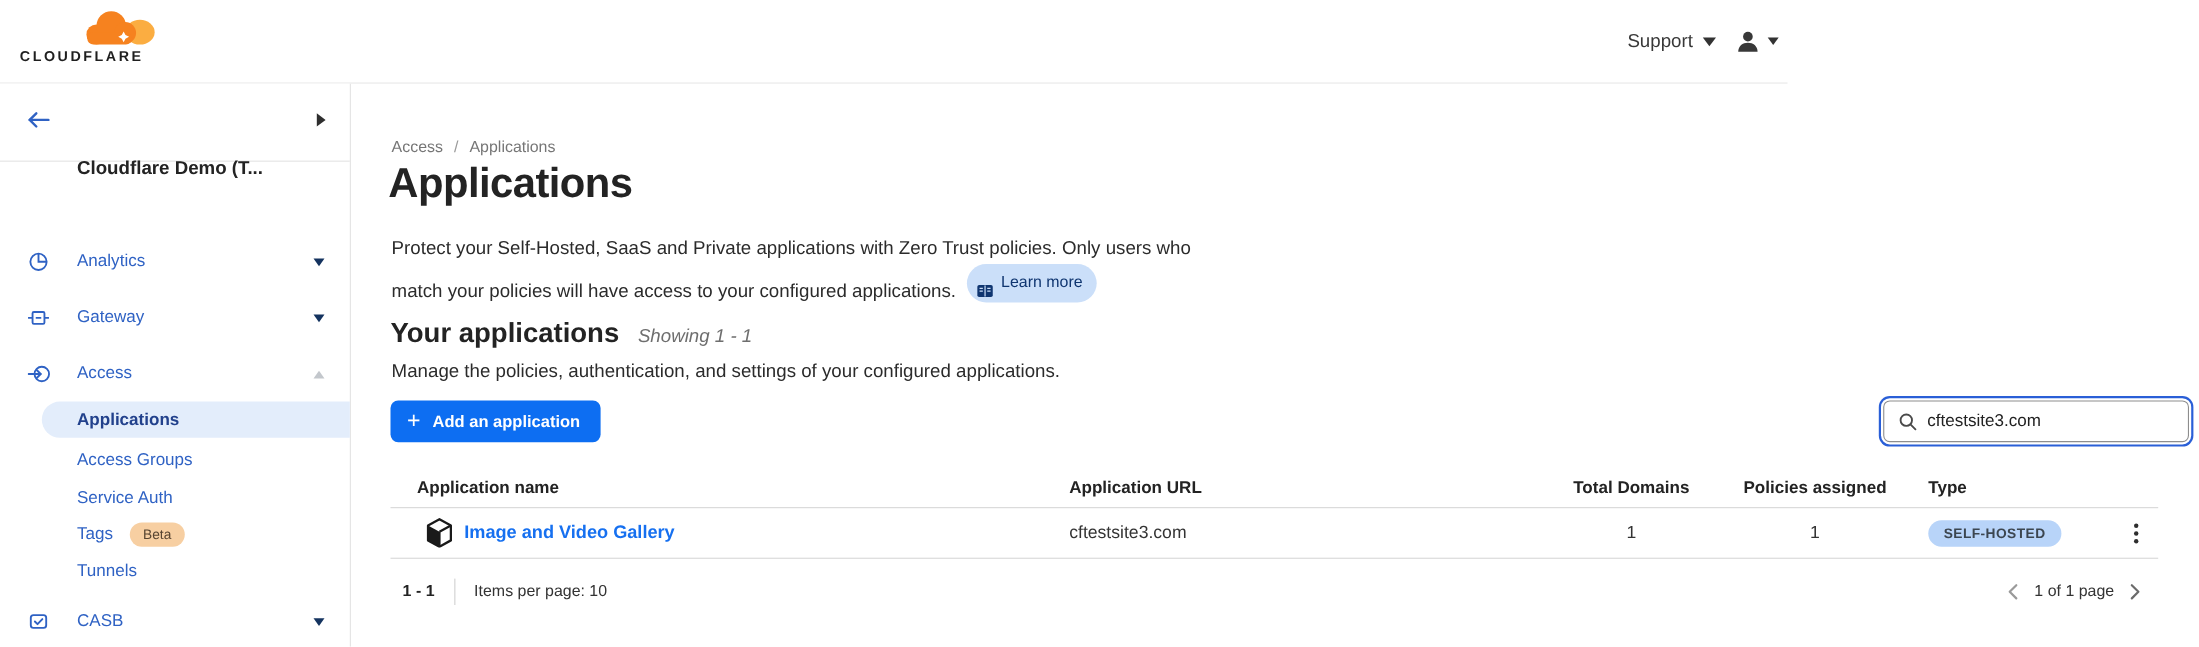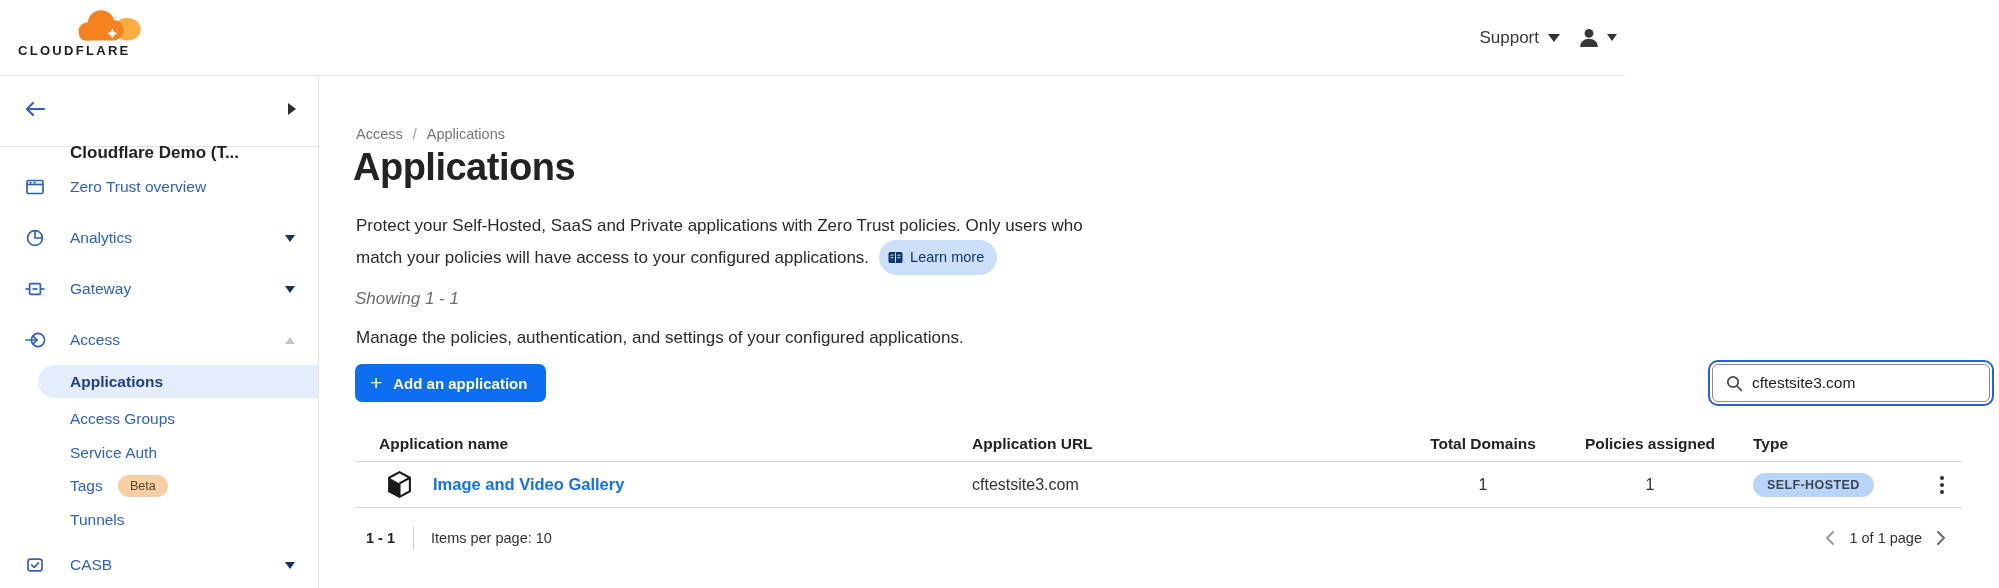--- a/index.html
+++ b/index.html
@@ -40,21 +40,21 @@
   .active-label { color:#22418c !important; font-weight:bold; }
   .beta-badge { position:absolute; left:118px; top:50%; transform:translateY(-50%); background:#f7cfa2; color:#574431; font-size:12.5px; padding:4px 12px; border-radius:999px; }
 
   
   .main { position:absolute; left:319px; top:76px; width:1680px; height:512px; }
   .breadcrumb { position:absolute; left:37px; top:50px; display:flex; gap:10px; font-size:14.5px; color:#767676; }
   .crumb { cursor:pointer; }
   .crumb-sep { color:#9a9a9a; }
   .page-title { position:absolute; left:34px; top:70px; font-size:38px; font-weight:bold; color:#232323; letter-spacing:-0.5px; }
   .page-desc { position:absolute; left:37px; top:136px; font-size:17px; line-height:27px; color:#2b2b2b; }
-  .learn-chip { display:inline-flex; align-items:center; gap:7px; background:#cbdff9; color:#0f3570; font-size:14.5px; padding:4px 13px 4px 9px; border-radius:999px; margin-left:10px; vertical-align:baseline; position:relative; top:1px; cursor:pointer; }
+  .learn-chip { display:inline-flex; align-items:flex-end; gap:7px; background:#cbdff9; color:#0f3570; font-size:14.5px; padding:4px 13px 4px 9px; border-radius:999px; margin-left:10px; vertical-align:baseline; position:relative; top:1px; cursor:pointer; }
 
   .section-head { position:absolute; left:36px; top:213px; display:flex; align-items:baseline; gap:17px; }
   .section-title { font-size:25px; font-weight:bold; color:#232323; }
   .section-showing { font-size:17px; font-style:italic; color:#6e6e6e; }
   .section-sub { position:absolute; left:37px; top:252px; font-size:17px; color:#2b2b2b; }
 
   .toolbar { position:absolute; left:0; top:288px; width:100%; height:38px; }
   .add-btn { position:absolute; left:36px; top:0; height:38px; display:inline-flex; align-items:center; gap:11px; background:#0d6ef2; color:#fff; border:none; border-radius:7px; padding:0 19px 0 15px; font-size:15px; font-weight:bold; font-family:"Liberation Sans",sans-serif; cursor:pointer; }
   .plus-glyph { font-size:21px; font-weight:400; line-height:1; position:relative; top:-1px; }
   .search-wrap { position:absolute; right:9px; top:0; width:278px; height:38px; background:#fff; border:1px solid #8d8d8d; border-radius:6px; box-shadow:0 0 0 2px #fff, 0 0 0 4px #2a5fd7; display:flex; align-items:center; padding:0 10px 0 13px; gap:9px; }
@@ -62,21 +62,21 @@
 
   .table { position:absolute; left:36px; top:350px; width:1607px; }
   .thead { display:flex; height:36px; align-items:center; border-bottom:1px solid #d8d8d8; font-size:15.5px; font-weight:bold; color:#232323; }
   .trow { display:flex; height:46px; align-items:center; border-bottom:1px solid #d8d8d8; font-size:16px; color:#333; }
   .c-name  { flex:0 0 605px; padding-left:24px; display:flex; align-items:center; }
   .c-url   { flex:0 0 446px; padding-left:12px; }
   .c-dom   { flex:0 0 154px; text-align:center; }
   .c-pol   { flex:0 0 180px; text-align:center; }
   .c-type  { flex:0 0 160px; padding-left:13px; display:flex; align-items:center; }
   .c-menu  { flex:0 0 62px; display:flex; justify-content:flex-end; padding-right:14px; }
-  .row-name-wrap { padding-left:8px; display:flex; align-items:center; gap:21px; }
+  .row-name-wrap { padding-left:8px; display:flex; align-items:center; gap:10px; }
   .app-link { color:#1670f0; font-size:16.5px; font-weight:bold; cursor:pointer; white-space:nowrap; }
   .type-pill { background:#b8d4f9; color:#3c4650; font-size:12.5px; font-weight:bold; letter-spacing:0.4px; padding:5px 14px; border-radius:999px; }
   .kebab { display:flex; flex-direction:column; gap:3px; cursor:pointer; padding:4px; }
   .kebab i { width:4px; height:4px; background:#2e2e2e; border-radius:50%; }
 
   .tfooter { position:absolute; left:36px; top:444px; width:1607px; height:36px; display:flex; align-items:center; }
   .range-label { font-size:14.5px; font-weight:bold; color:#232323; margin-left:11px; }
   .v-div { width:1px; height:24px; background:#d0d0d0; margin:0 17px 0 18px; }
   .per-page { font-size:14.5px; color:#333; }
   .pager { margin-left:auto; display:flex; align-items:center; gap:12px; padding-right:14px; }
@@ -120,31 +120,20 @@
   <div class="sidebar">
     <div class="side-header">
       <svg class="back-arrow" width="22" height="18" viewBox="0 0 22 18" fill="none" stroke="#2f62c4" stroke-width="2.2" stroke-linecap="round" stroke-linejoin="round">
         <path d="M20 9 H3"></path>
           <path d="M9 3 L3 9 l6 6"></path>
       </svg>
       <div class="account-name">Cloudflare Demo (T...</div>
       <span class="expand-tri"></span>
     </div>
 
-    <div class="nav-item" style="top:94px;">
-      <span class="nicon">
-        <svg width="20" height="20" viewBox="0 0 20 20" fill="none" stroke="#2f62c4" stroke-width="1.7">
-          <rect x="2" y="3.5" width="16" height="13" rx="1.6"></rect>
-          <path d="M2 7.5 H18"></path>
-            <path d="M4.5 5.6 h2.2"></path>
-            <path d="M8.5 5.6 h2.2"></path>
-        </svg>
-      </span>
-      <span class="nlabel">Zero Trust overview</span>
-    </div>
 
     <div class="nav-item" style="top:145px;">
       <span class="nicon">
         <svg width="20" height="20" viewBox="0 0 20 20" fill="none" stroke="#2f62c4" stroke-width="1.7">
           <circle cx="10" cy="10" r="7.4"></circle>
           <path d="M10 2.6 V10 H17.4"></path>
         </svg>
       </span>
       <span class="nlabel">Analytics</span>
       <span class="nav-caret caret-navy-down"></span>
@@ -221,20 +210,21 @@
           <svg width="15" height="13" viewBox="0 0 15 13">
             <rect x="0.5" y="1" width="14" height="11" rx="1.6" fill="#0f3570"></rect>
             <path d="M7.5 1.5 V11.5" stroke="#cbdff9" stroke-width="1.1"></path>
             <path d="M2.5 4.2 h3 M2.5 6.7 h3 M9.5 4.2 h3 M9.5 6.7 h3" stroke="#cbdff9" stroke-width="1"></path>
           </svg>
           <span>Learn more</span>
         </span>
     </div>
 
     <div class="section-head">
+      <span class="section-title">Your applications</span>
       <span class="section-showing">Showing 1 - 1</span>
     </div>
     <div class="section-sub">Manage the policies, authentication, and settings of your configured applications.</div>
 
     <div class="toolbar">
       <button class="add-btn">
         <span class="plus-glyph">+</span>
         <span>Add an application</span>
       </button>
       <div class="search-wrap">

